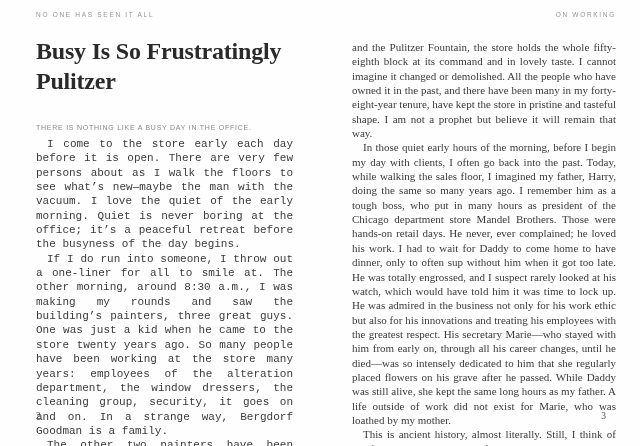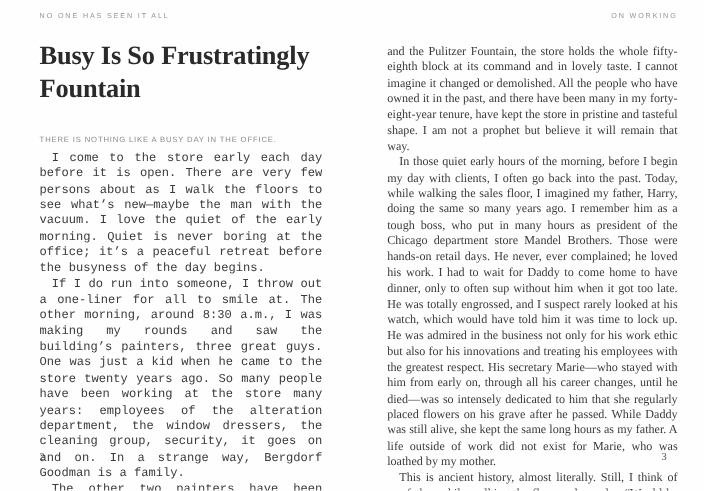--- a/index.html
+++ b/index.html
@@ -100,21 +100,21 @@
 </head>
 <body>
 
 <div class="spread">
 
   <div class="page page-left">
     <div class="running-header running-header-left">NO ONE HAS SEEN IT ALL</div>
 
     <h1 class="chapter-title">
       <span class="title-line">Busy Is So Frustratingly</span>
-      <span class="title-line">Fountain</span>
+      <span class="title-line">Pulitzer</span>
     </h1>
 
     <div class="kicker">THERE IS NOTHING LIKE A BUSY DAY IN THE OFFICE.</div>
 
     <div class="body-text body-text-left">
         <p class="indent">I come to the store early each day before it is open. There are very few persons about as I walk the floors to see what’s new—maybe the man with the vacuum. I love the quiet of the early morning. Quiet is never boring at the office; it’s a peaceful retreat before the busyness of the day begins.</p>
         <p class="indent">If I do run into someone, I throw out a one-liner for all to smile at. The other morning, around 8:30 a.m., I was making my rounds and saw the building’s painters, three great guys. One was just a kid when he came to the store twenty years ago. So many people have been working at the store many years: employees of the alteration department, the window dressers, the cleaning group, security, it goes on and on. In a strange way, Bergdorf Goodman is a family.</p>
         <p class="indent">The other two painters have been patching the walls of the store even longer than the “kid.” Think about it: there is always change going on in construction and decor. Walls come and go, as do boutiques with famous, costly names above their entrances. The beauty of the store alone lends itself to opulence. There isn’t another one like it. With one side facing the Plaza Hotel</p>
       </div>
 

